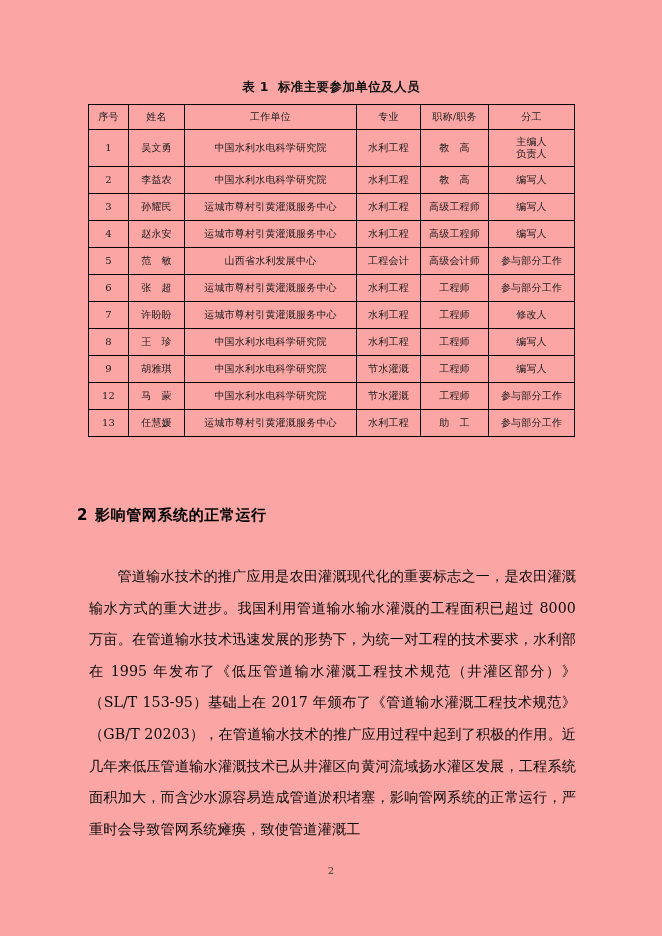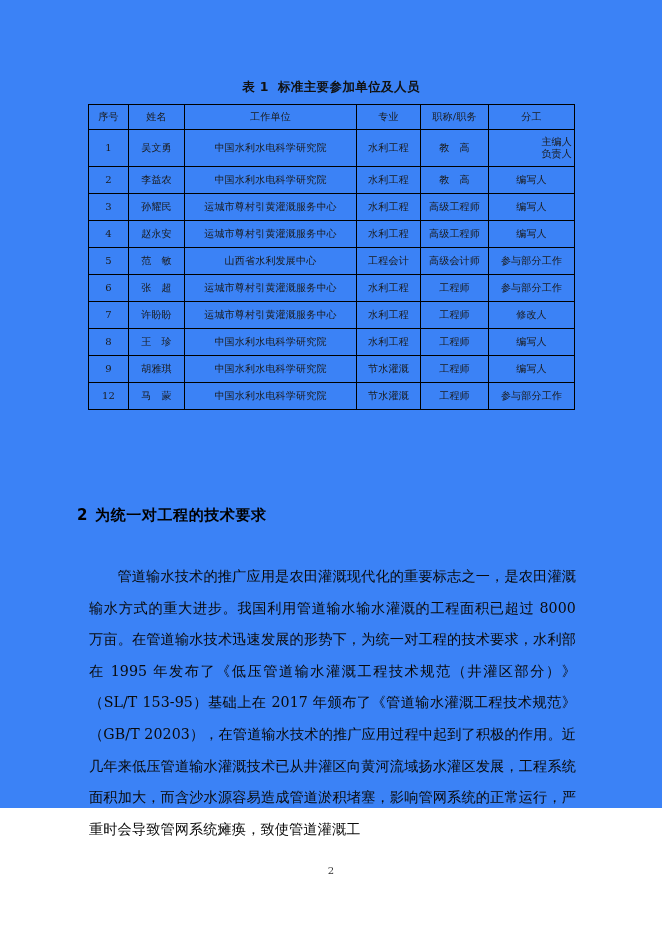--- a/index.html
+++ b/index.html
@@ -13,22 +13,22 @@
     position: relative;
     font-family: "DejaVu Serif", "Liberation Serif", serif;
     color: #000000;
     overflow: hidden;
   }
 
   .page {
     position: absolute;
     left: 0; top: 0;
     width: 662px;
-    height: 808px;
-    background: #3b82f6;
+    height: 936px;
+    background: #fca5a5;
   }
 
   
   .table-caption {
     position: absolute;
     left: 0;
     top: 79px;
     width: 662px;
     text-align: center;
     font-family: "DejaVu Sans", "Liberation Sans", sans-serif;
@@ -68,21 +68,21 @@
   table.participants tbody tr.tall td { height: 36px; }
 
   
   col.c-no    { width: 40px; }
   col.c-name  { width: 56px; }
   col.c-org   { width: 172px; }
   col.c-major { width: 64px; }
   col.c-title { width: 68px; }
   col.c-role  { width: 86px; }
 
-  .two-line { display: block; line-height: 1.25; text-align: right; }
+  .two-line { display: block; line-height: 1.25; }
 
   
   .section-heading {
     position: absolute;
     left: 77px;
     top: 506px;
     font-family: "DejaVu Sans", "Liberation Sans", sans-serif;
     font-size: 15px;
     font-weight: bold;
     letter-spacing: 0.6px;
@@ -222,26 +222,34 @@
           <td>编写人</td>
         </tr>
         <tr>
           <td>12</td>
           <td>马　蒙</td>
           <td>中国水利水电科学研究院</td>
           <td>节水灌溉</td>
           <td>工程师</td>
           <td>参与部分工作</td>
         </tr>
+        <tr>
+          <td>13</td>
+          <td>任慧媛</td>
+          <td>运城市尊村引黄灌溉服务中心</td>
+          <td>水利工程</td>
+          <td>助　工</td>
+          <td>参与部分工作</td>
+        </tr>
       </tbody>
     </table>
   </div>
 
   <div class="section-heading">
-    <span class="num">2</span><span>为统一对工程的技术要求</span>
+    <span class="num">2</span><span>影响管网系统的正常运行</span>
   </div>
 
   <div class="body-text">
     <p>管道输水技术的推广应用是农田灌溉现代化的重要标志之一，是农田灌溉输水方式的重大进步。我国利用管道输水输水灌溉的工程面积已超过 8000 万亩。在管道输水技术迅速发展的形势下，为统一对工程的技术要求，水利部在 1995 年发布了《低压管道输水灌溉工程技术规范（井灌区部分）》（SL/T 153-95）基础上在 2017 年颁布了《管道输水灌溉工程技术规范》（GB/T 20203），在管道输水技术的推广应用过程中起到了积极的作用。近几年来低压管道输水灌溉技术已从井灌区向黄河流域扬水灌区发展，工程系统面积加大，而含沙水源容易造成管道淤积堵塞，影响管网系统的正常运行，严重时会导致管网系统瘫痪，致使管道灌溉工</p>
   </div>
 
   <div class="page-number">2</div>
 
 </div>
 

